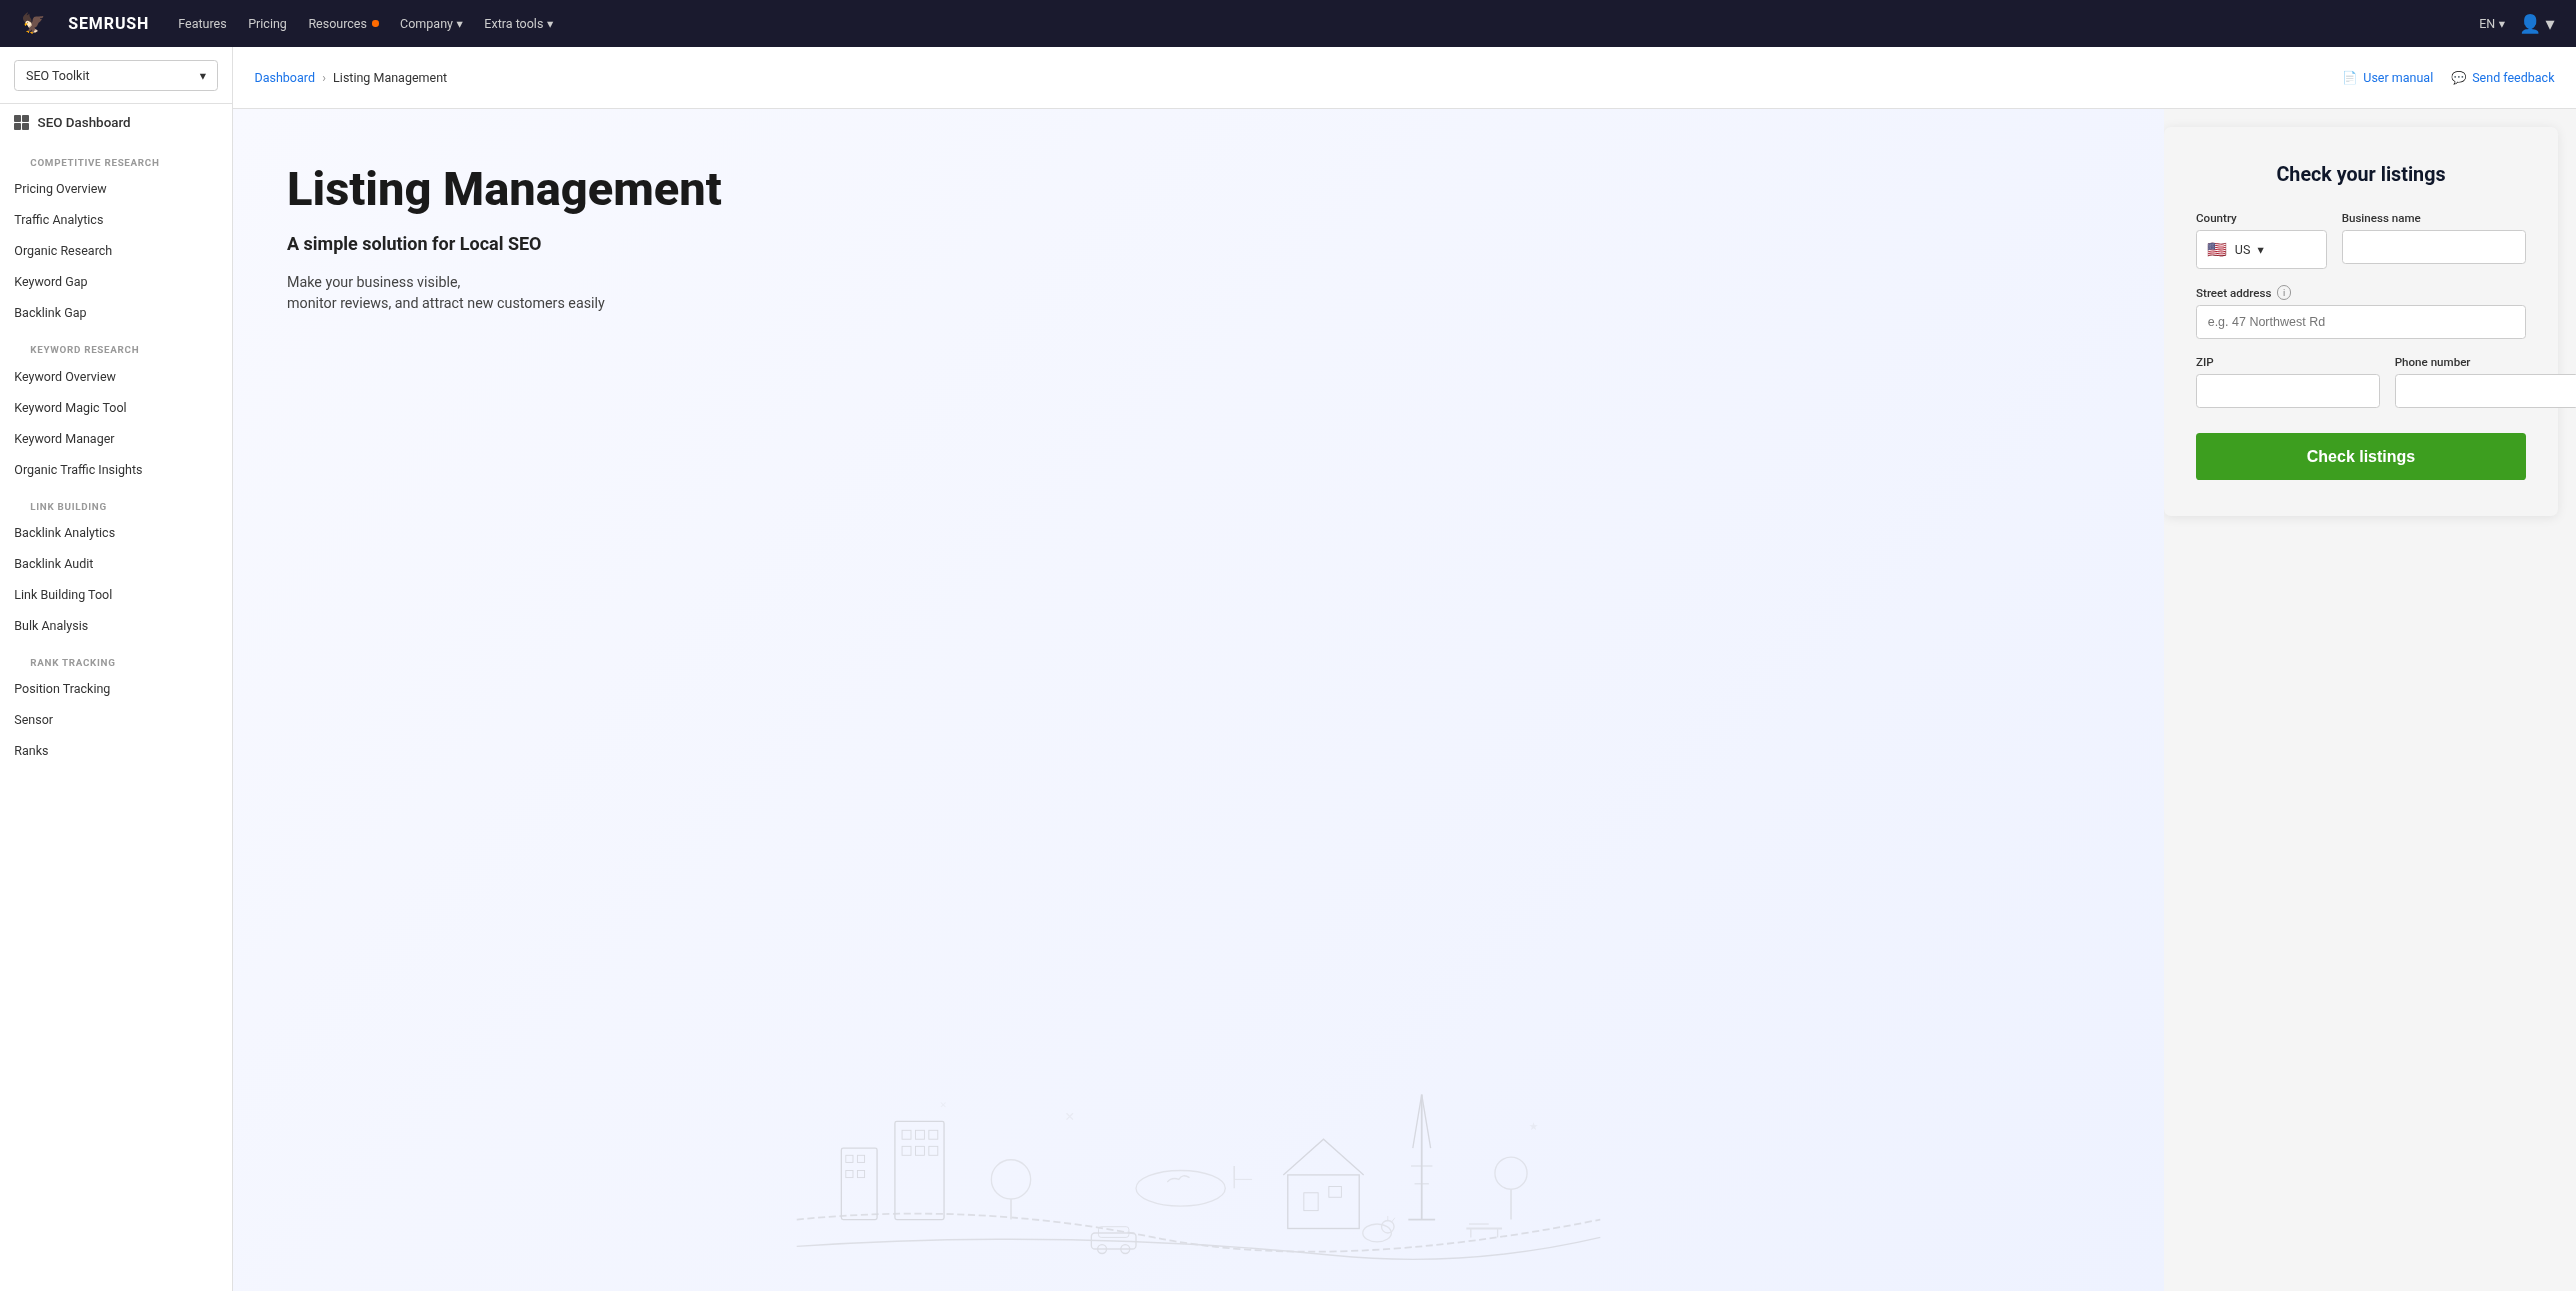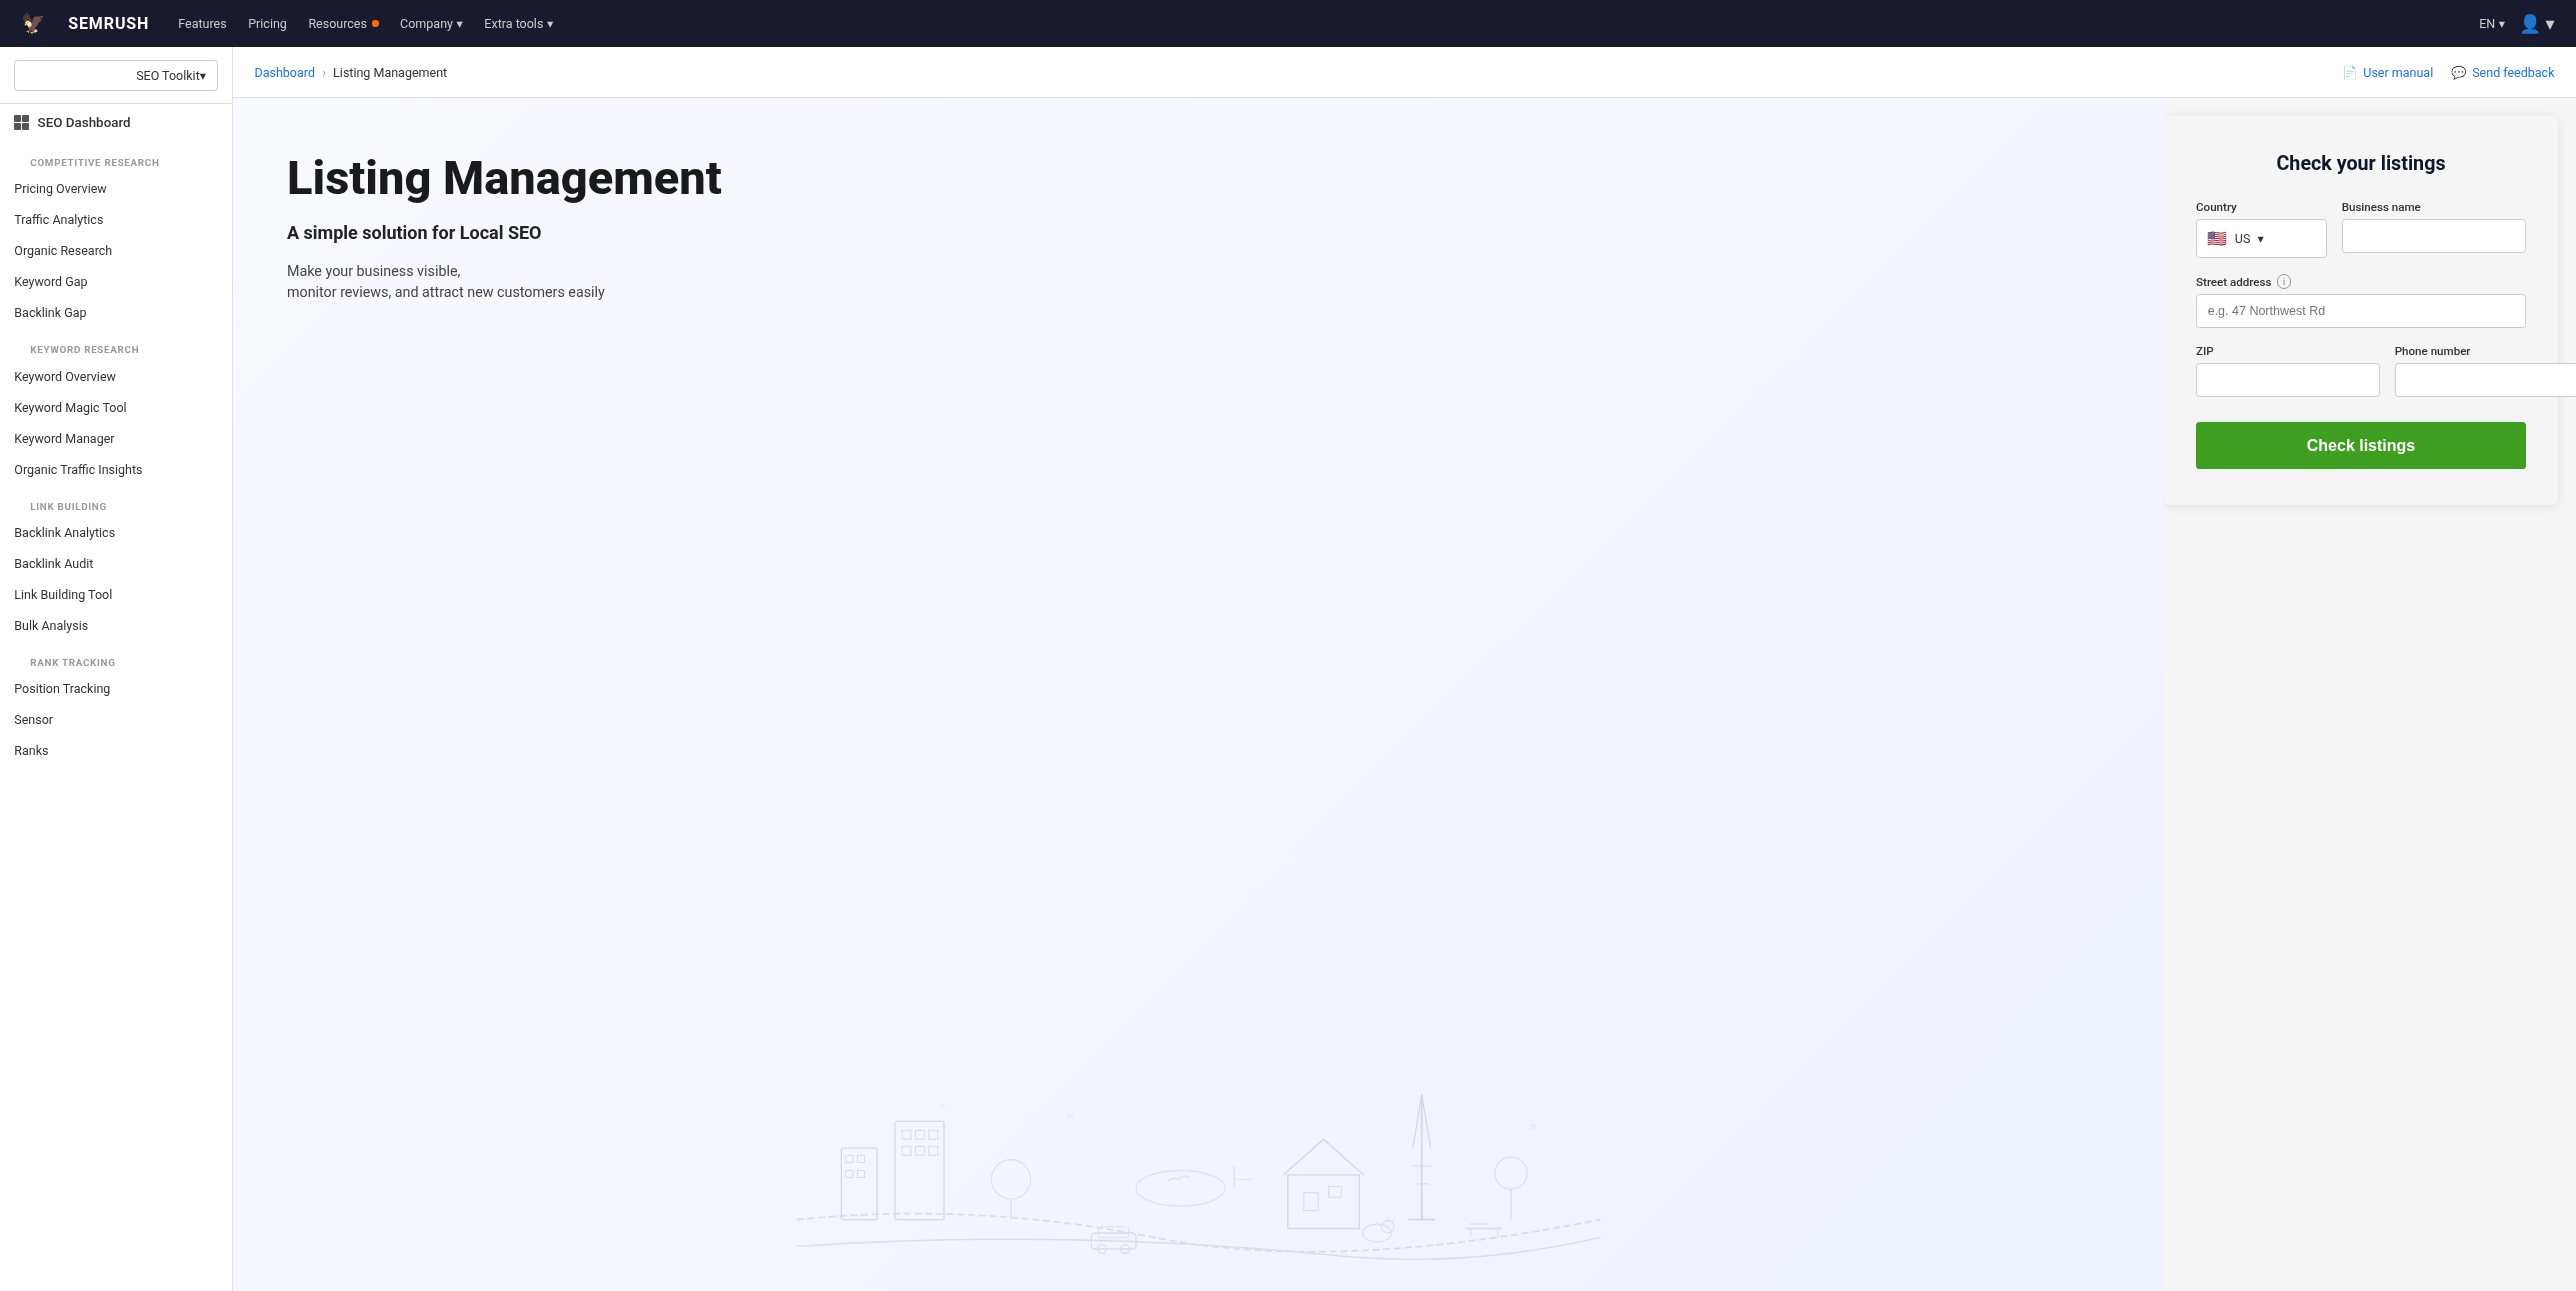--- a/index.html
+++ b/index.html
@@ -100,21 +100,21 @@
     .toolkit-select {
       width: 100%;
       padding: 7.2px 10.7px;
       border: 0.9px solid #ccc;
       border-radius: 3.6px;
       font-size: 12.5px;
       background: #fff;
       cursor: pointer;
       display: flex;
       align-items: center;
-      justify-content: flex-end;
+      justify-content: space-between;
     }
     .sidebar-section-label {
       font-size: 9.8px;
       font-weight: 700;
       color: #999;
       letter-spacing: 0.7px;
       padding: 16px 14.3px 5.4px;
       text-transform: uppercase;
       margin-left: 16px;
     }
@@ -155,21 +155,21 @@
       display: flex;
       flex-direction: column;
       overflow: hidden;
     }
 
     
     .breadcrumb-bar {
       background: #fff;
       border-bottom: 0.9px solid #e0e0e0;
       padding: 0 21.5px;
-      height: 51px;
+      height: 62px;
       display: flex;
       align-items: center;
       justify-content: space-between;
       flex-shrink: 0;
     }
     .breadcrumb {
       display: flex;
       align-items: center;
       gap: 7.2px;
       font-size: 12.5px;

